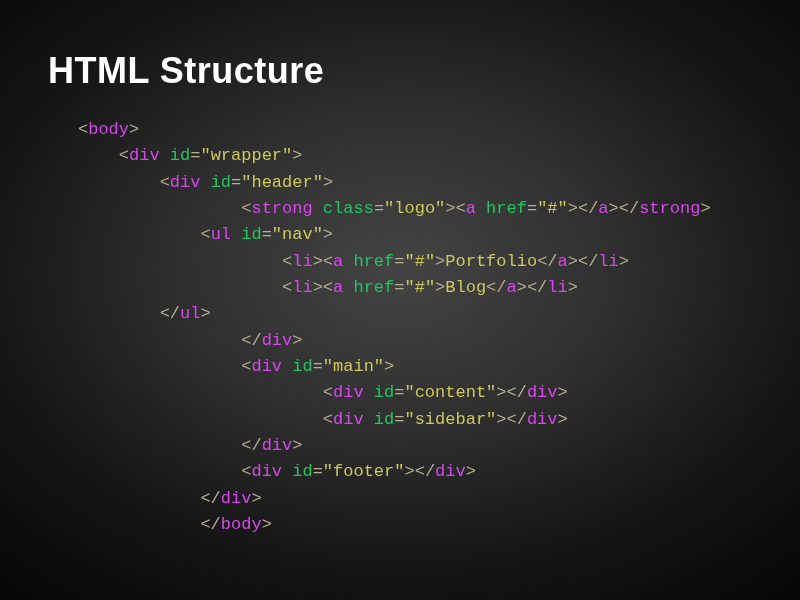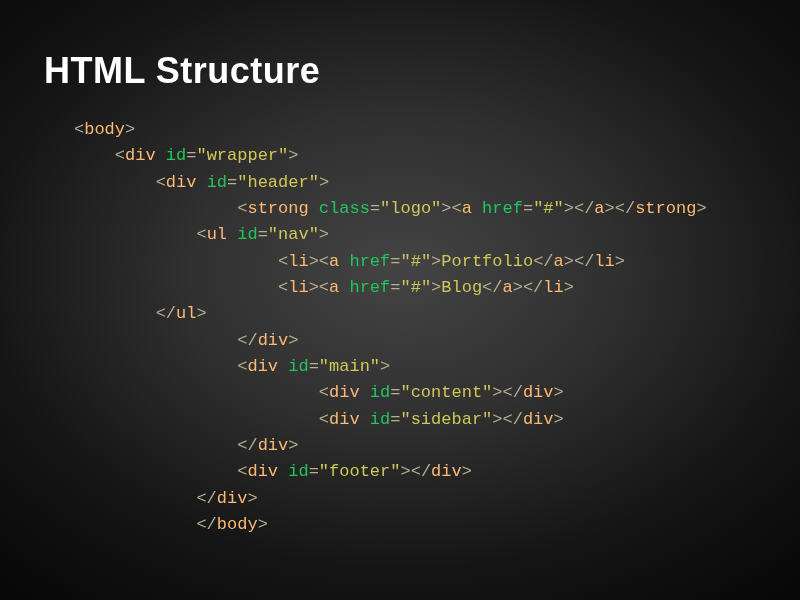--- a/index.html
+++ b/index.html
@@ -8,42 +8,41 @@
     width: 800px;
     height: 600px;
     overflow: hidden;
   }
   body {
     background: #000 radial-gradient(ellipse 700px 500px at 50% 45%, #444 0%, #303030 30%, #151515 60%, #000 100%);
     font-family: "Segoe UI", Arial, sans-serif;
     color: #ddd;
   }
   .slide {
-    padding: 40px 40px 0 36px;
+    padding: 40px 40px 0 48px;
     box-sizing: border-box;
-    margin-left: 8px;
   }
   h1.title {
     color: #fff;
     font-size: 36px;
     font-weight: 700;
     margin: 10px 0 25px 0;
     letter-spacing: 0.5px;
   }
   pre.code {
     margin: 0 0 0 30px;
     font-family: Consolas, "Courier New", monospace;
     font-size: 17px;
     line-height: 1.55;
     white-space: pre;
     color: #b8b090;
   }
   
   .code .br  { color: #b8b090; }  
-  .code .tag { color: #fdba74; }  
+  .code .tag { color: #d946ef; }  
   .code .attr{ color: #22c55e; }  
   .code .val { color: #d0c858; }  
   .code .txt { color: #d0c858; text-align: center; }  
 </style>
 </head>
 <body>
 
 <div class="slide">
   <h1 class="title">HTML Structure</h1>
 

